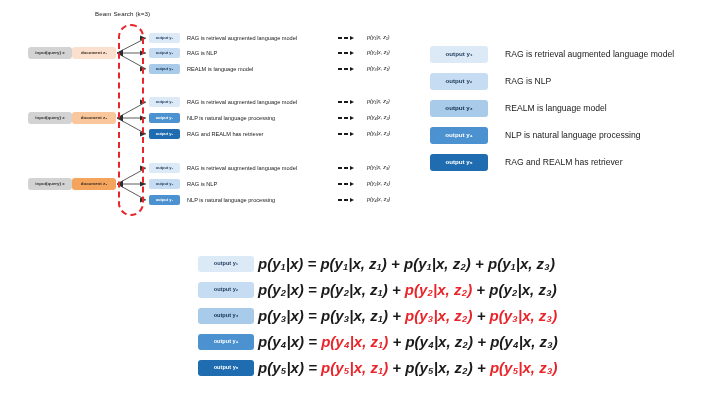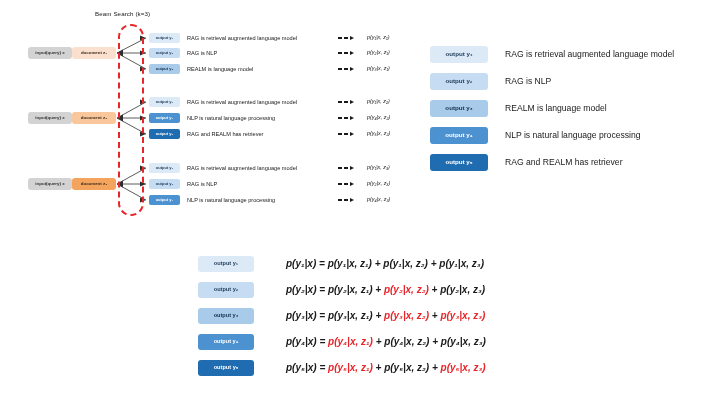--- a/index.html
+++ b/index.html
@@ -84,22 +84,22 @@
   }
 
   
   .eqs{position:absolute;left:198px;top:256px;}
   .eq-row{position:relative;height:26px;}
   .eq-chip{
     position:absolute;left:0;top:0;width:56px;height:16px;
     border-radius:3px;font-size:5.6px;
   }
   .eq-body{
-    position:absolute;left:88px;top:-1px;
-    font-size:10px;font-weight:700;font-style:italic;
+    position:absolute;left:60px;top:-1px;
+    font-size:15px;font-weight:700;font-style:italic;
     white-space:nowrap;line-height:18px;
   }
   .eq-body .t{font-weight:700;}
   .eq-body .red{color:#e8252a;}
 </style>
 </head>
 <body>
 
 <div class="stage">
 

